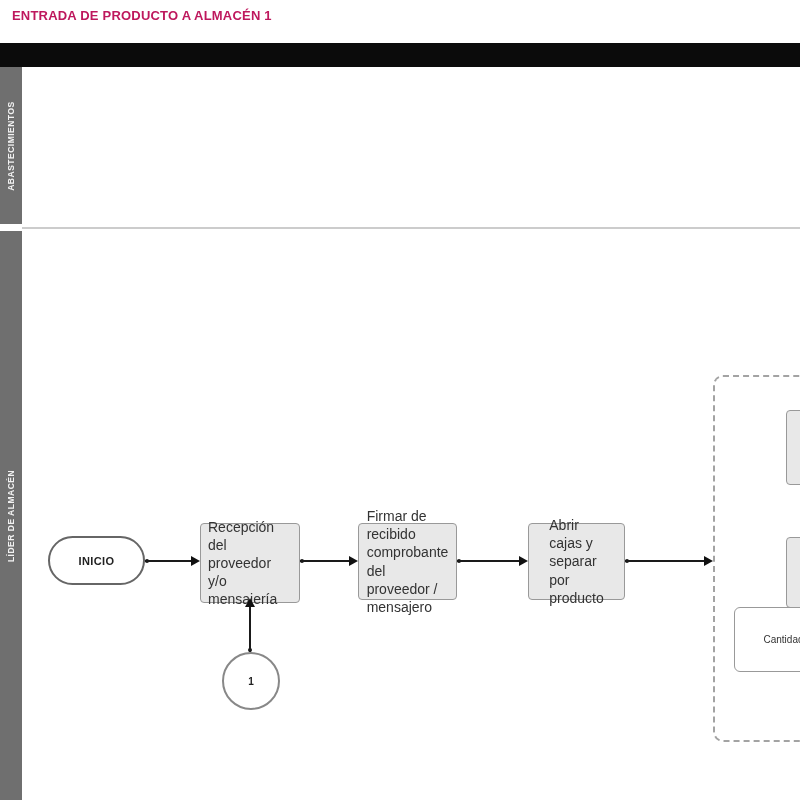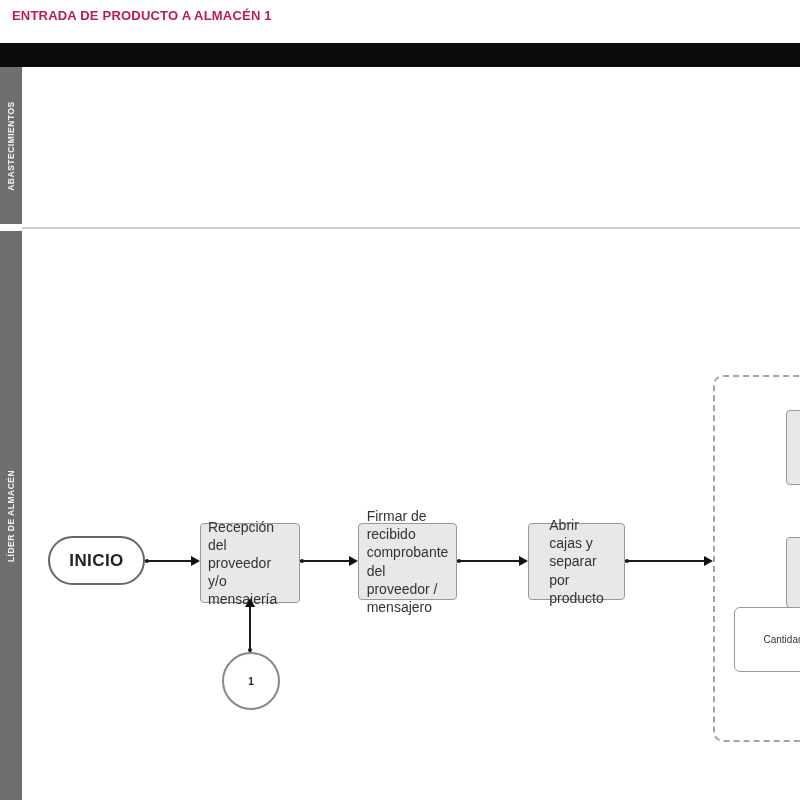--- a/index.html
+++ b/index.html
@@ -53,21 +53,21 @@
     background: #cccccc;
   }
 
   .terminator {
     left: 48px; top: 536px;
     width: 97px; height: 49px;
     background: #ffffff;
     border: 2px solid #666666;
     border-radius: 26px;
     display: flex; align-items: center; justify-content: center;
-    font-size: 17px; font-weight: bold; color: #222222;
+    font-size: 11px; font-weight: bold; color: #222222;
     letter-spacing: 0.4px;
     box-sizing: border-box;
   }
 
   .process {
     background: #e8e8e8;
     border: 1px solid #999999;
     border-radius: 4px;
     display: flex; align-items: center; justify-content: center;
     text-align: left;

